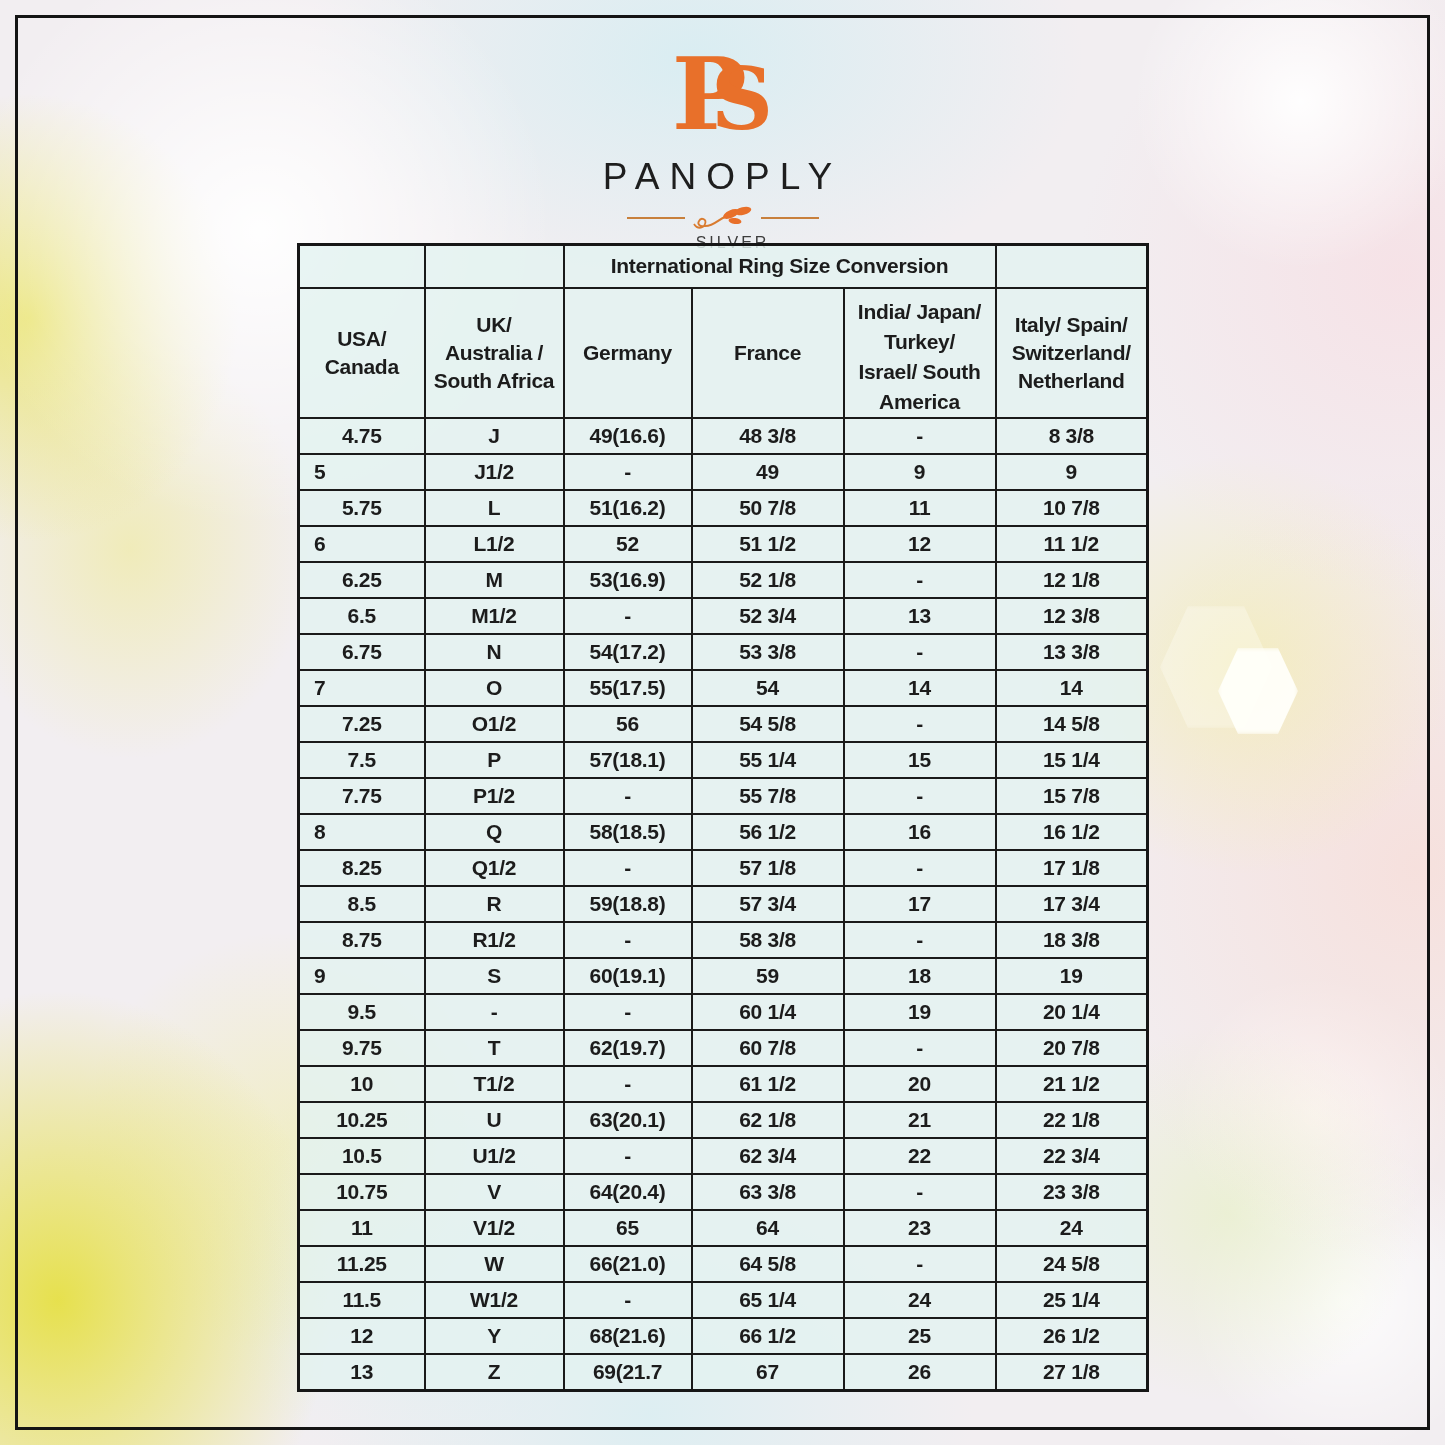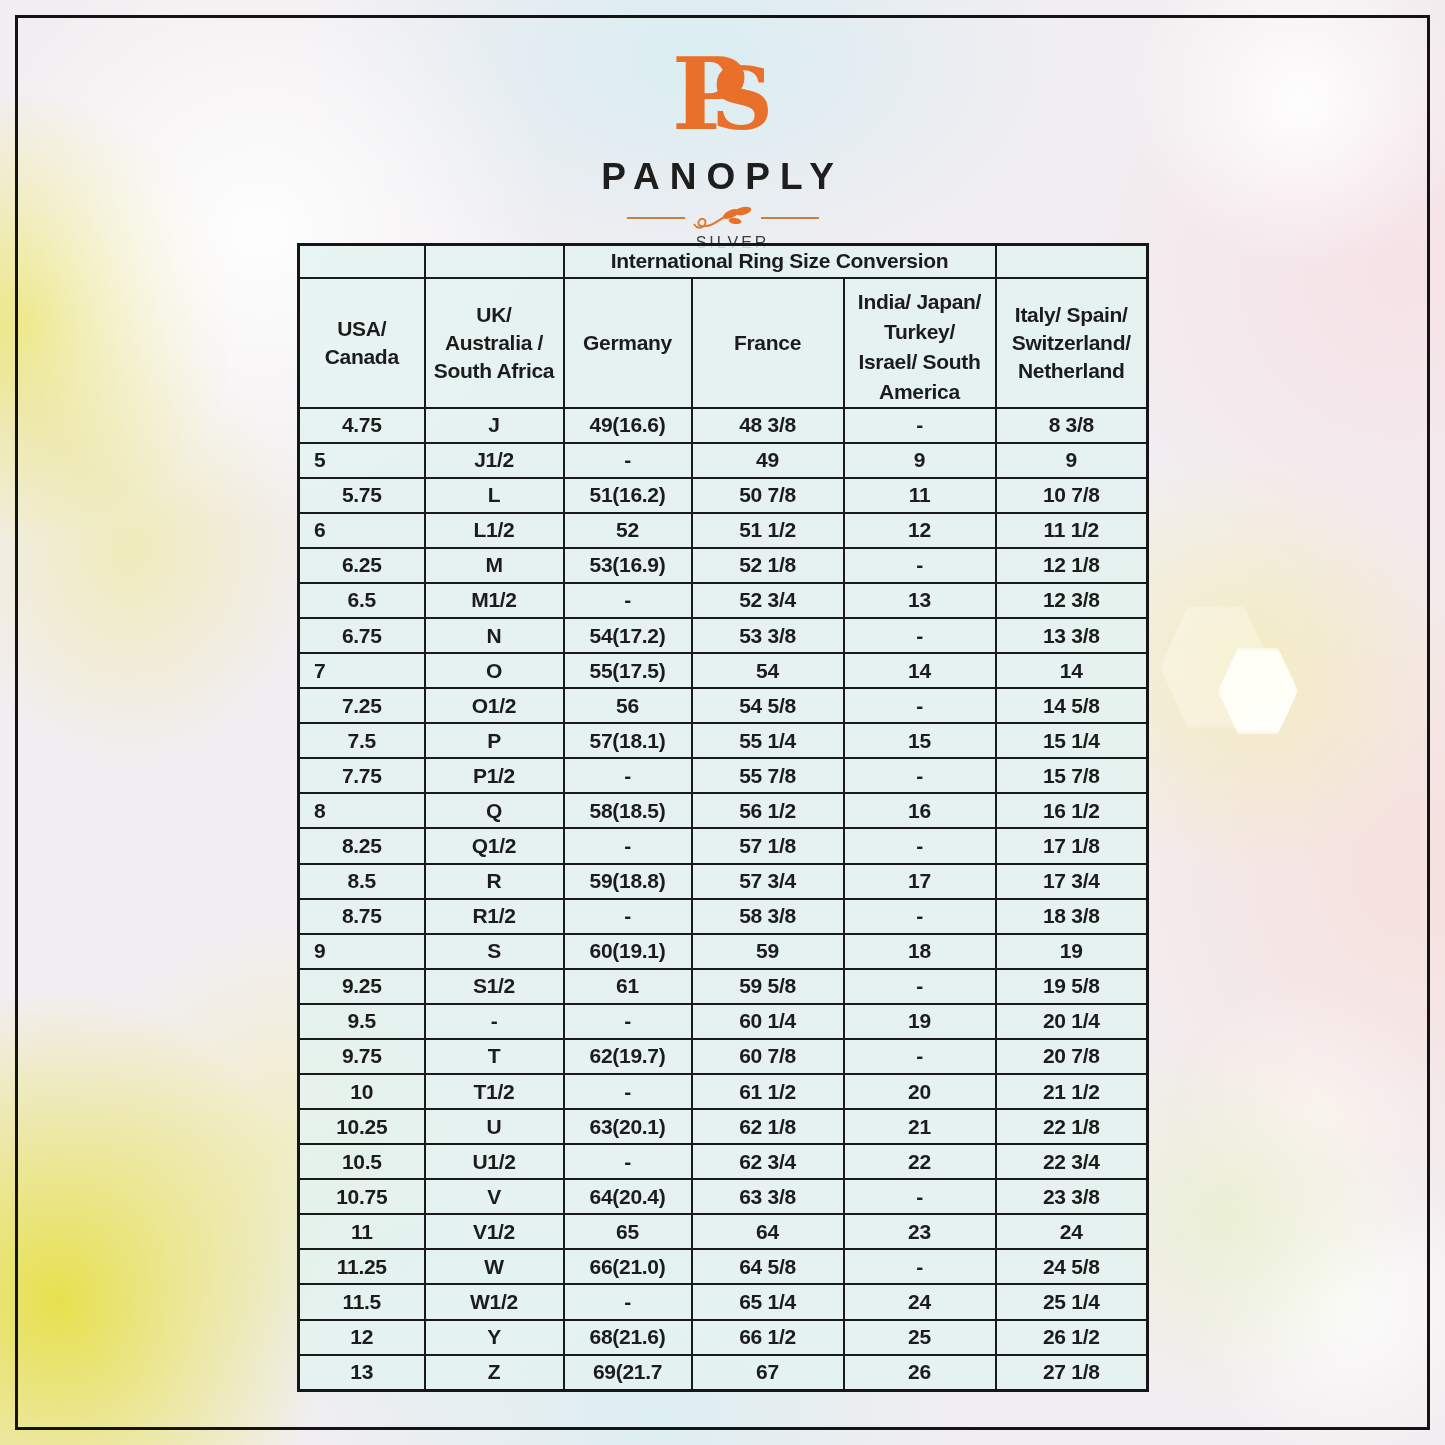--- a/index.html
+++ b/index.html
@@ -59,21 +59,21 @@
   }
   .monogram .ms {
     font-family: "DejaVu Serif", serif;
     font-weight: bold; font-size: 86px;
     color: #E8702A;
     margin-left: -36px;
   }
   .brand-name {
     margin-top: 10px;
     font-size: 37px;
-    font-weight: 700;
+    font-weight: 400;
     letter-spacing: 10px;
     color: #1e1e1e;
   }
   .logo-divider {
     margin-top: 10px;
     display: flex; align-items: center; justify-content: center;
     gap: 6px;
     height: 26px;
   }
   .logo-divider .line {
@@ -104,21 +104,21 @@
     background: rgba(227,243,240,0.82);
     color: #1c1c1c;
     font-weight: bold;
     font-size: 21px;
     text-align: center;
     vertical-align: middle;
     padding: 0;
     letter-spacing: -0.3px;
     overflow: hidden;
   }
-  .ring-table thead tr.title-row { height: 33px; }
+  .ring-table thead tr.title-row { height: 43px; }
   .ring-table thead tr.header-row { height: 115px; }
   .ring-table .tbl-title { font-size: 21px; }
   .ring-table th { white-space: pre-line; line-height: 28px; }
   .ring-table th:nth-child(5) {
     vertical-align: top;
     line-height: 30px;
     padding-top: 8px;
   }
   .ring-table tbody td.align-left { text-align: left; padding-left: 14px; }
 </style>
@@ -305,28 +305,20 @@
         </tr>
         <tr>
           <td class="align-left">9</td>
           <td>S</td>
           <td>60(19.1)</td>
           <td>59</td>
           <td>18</td>
           <td>19</td>
         </tr>
         <tr>
-          <td>9.25</td>
-          <td>S1/2</td>
-          <td>61</td>
-          <td>59 5/8</td>
-          <td>-</td>
-          <td>19 5/8</td>
-        </tr>
-        <tr>
           <td>9.5</td>
           <td>-</td>
           <td>-</td>
           <td>60 1/4</td>
           <td>19</td>
           <td>20 1/4</td>
         </tr>
         <tr>
           <td>9.75</td>
           <td>T</td>

